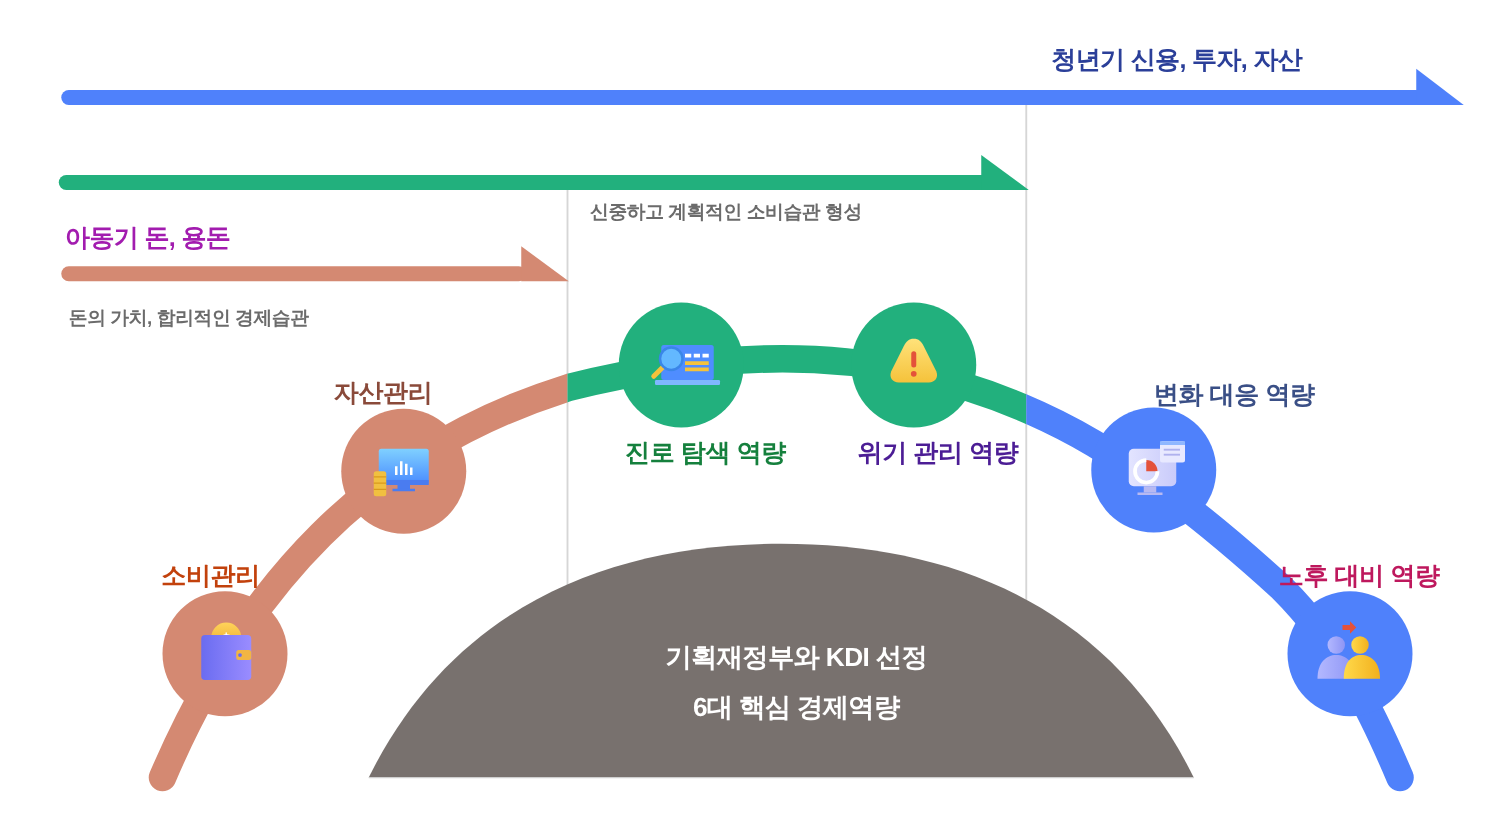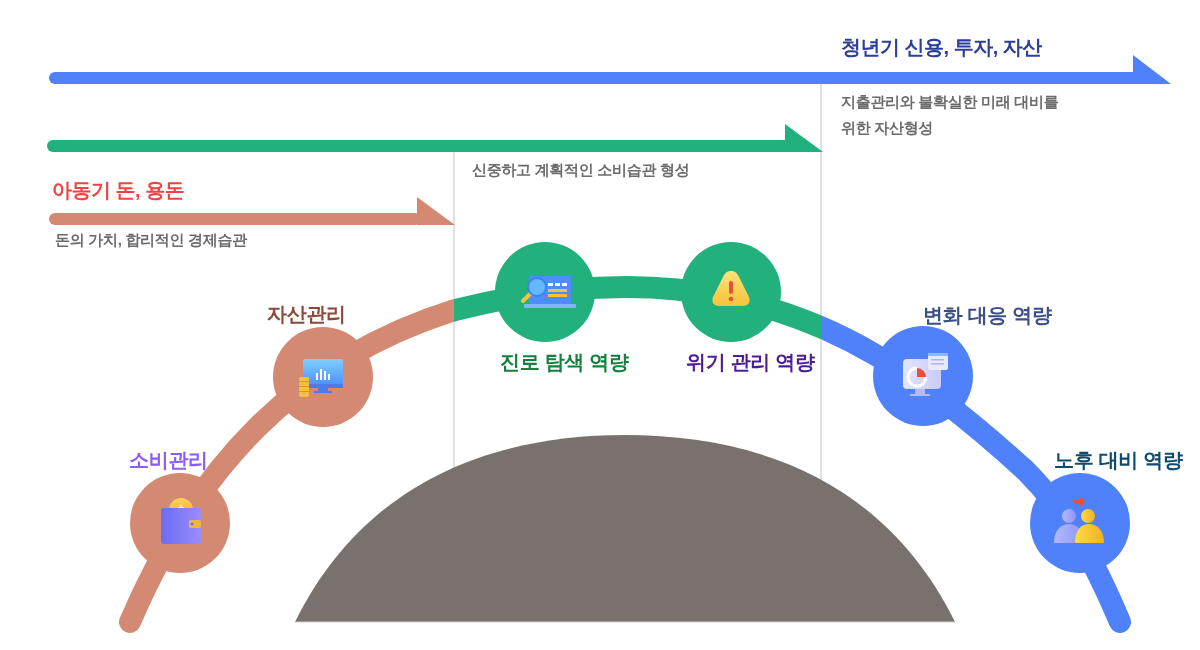--- a/index.html
+++ b/index.html
@@ -163,36 +163,36 @@
         <circle cx="1034" cy="516" r="7" fill="url(#g-person1)"></circle>
         <path d="M 1019 543 C 1019 530, 1026 524, 1034 524 C 1042 524, 1049 530, 1049 543 Z" fill="url(#g-person1)"></path>
         <circle cx="1053" cy="516" r="7" fill="url(#g-person2)"></circle>
         <path d="M 1040 543 C 1040 530, 1046 524, 1054 524 C 1062 524, 1069 530, 1069 543 Z" fill="url(#g-person2)"></path>
       </g>
     </g>
   </svg>
 
   
   <div class="txt stage-title" style="left:806px; top:34px; color:#2b3f99;">청년기 신용, 투자, 자산</div>
-  <div class="txt stage-desc" style="left:806px; top:89px;">
-    <div>지출관리와 불확실한 미래 대비를</div>
-    <div>위한 자산형성</div>
-  </div>
 
   <div class="txt stage-desc" style="left:437px; top:157px;">
     <div>신중하고 계획적인 소비습관 형성</div>
   </div>
 
-  <div class="txt stage-title" style="left:17px; top:177px; color:#ef4444;">아동기 돈, 용돈</div>
-  <div class="txt stage-desc" style="left:20px; top:227px;">
+  <div class="txt stage-title" style="left:17px; top:177px; color:#a21caf;">아동기 돈, 용돈</div>
+  <div class="txt stage-desc" style="left:20px; top:242px;">
     <div>돈의 가치, 합리적인 경제습관</div>
   </div>
 
   
-  <div class="txt node-label" style="left:94px; top:447px; color:#8b5cf6;">소비관리</div>
+  <div class="txt node-label" style="left:94px; top:447px; color:#c2410c;">소비관리</div>
   <div class="txt node-label" style="left:232px; top:301px; color:#8a4a3a;">자산관리</div>
   <div class="txt node-label" style="left:465px; top:349px; color:#15803d;">진로 탐색 역량</div>
   <div class="txt node-label" style="left:651px; top:349px; color:#4c1d95;">위기 관리 역량</div>
   <div class="txt node-label" style="left:888px; top:302px; color:#3a4f86;">변화 대응 역량</div>
-  <div class="txt node-label" style="left:1019px; top:447px; color:#0c4a6e;">노후 대비 역량</div>
+  <div class="txt node-label" style="left:988px; top:447px; color:#be185d;">노후 대비 역량</div>
 
   
+  <div class="center-text">
+    <div>기획재정부와 KDI 선정</div>
+    <div>6대 핵심 경제역량</div>
+  </div>
 </div>
 
 </body></html>

